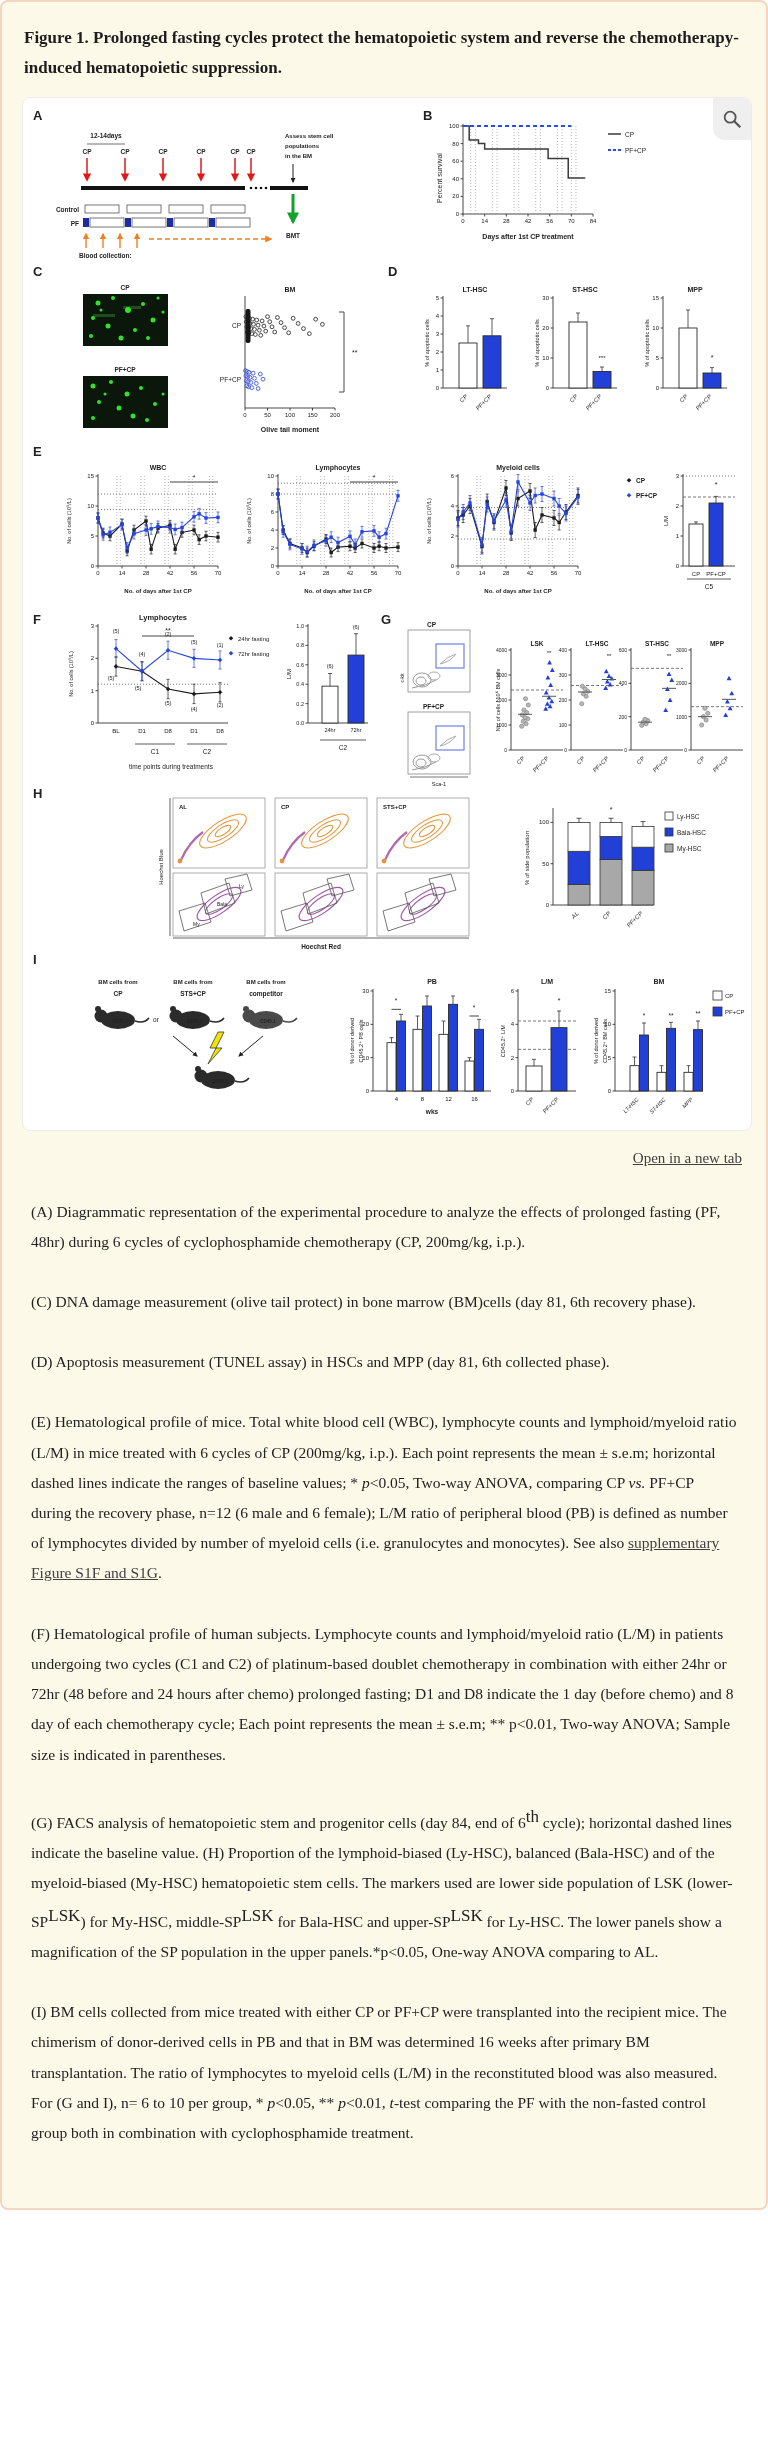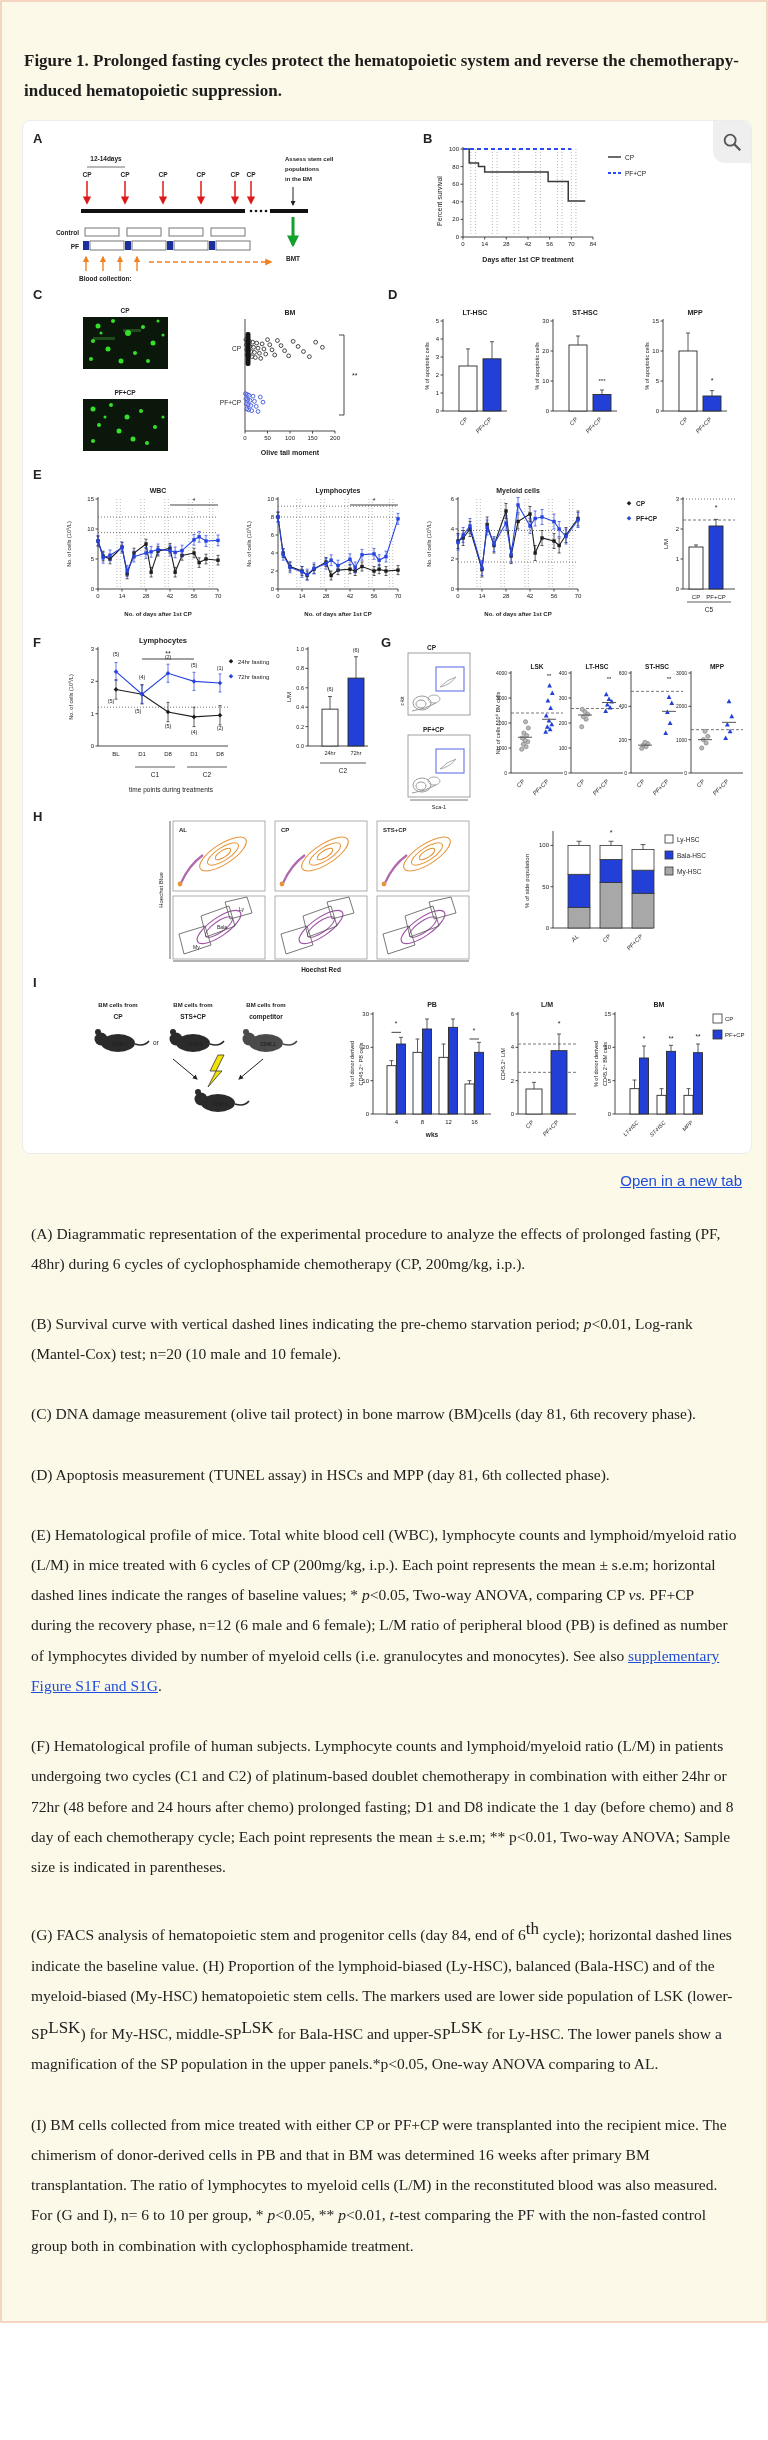--- a/index.html
+++ b/index.html
@@ -1,22 +1,22 @@
 <!DOCTYPE html>
 <html><head>
 <meta charset="utf-8">
 <style>
   html,body{margin:0;padding:0;background:#fff;font-family:"Liberation Serif",serif;}
-  .card{width:768px;box-sizing:border-box;margin:0 auto;background:#fdf9e9;border:2px solid #f3d5c2;border-radius:1px;padding:44px 20px 30px;}
+  .card{width:768px;box-sizing:border-box;margin:0 auto;background:#fdf9e9;border:2px solid #f3d5c2;border-radius:8px;padding:21px 20px 30px;}
   .fig-title{font-size:17px;font-weight:700;color:#1d1d1d;line-height:1.75;margin:0 2px 14px;}
   .fig-panel{position:relative;background:#fff;border:1px solid #ececec;border-radius:8px;width:728px;height:1032px;overflow:hidden;}
   .magnify-btn{position:absolute;top:0;right:0;width:38px;height:42px;background:#efefef;border-radius:0 8px 0 12px;display:flex;align-items:center;justify-content:center;cursor:pointer;}
   svg text{font-family:"Liberation Sans","DejaVu Sans",sans-serif;fill:#222;}
   .link-row{text-align:right;margin:18px 4px 30px;font-family:"Liberation Sans",sans-serif;font-size:15px;}
-  .link-row a, .caption a{color:#1d4ed8;text-decoration:underline;cursor:pointer;}
+  .link-row a, .caption a{color:#404040;text-decoration:underline;cursor:pointer;font-family:Liberation Serif, serif;}
   .caption{font-size:15.5px;color:#222;line-height:1.95;margin:0 2px;}
   .caption p{margin:0 7px 30px;}
   .caption .it{font-style:italic;}
   .caption .sup{vertical-align:super;font-size:17px;}
 </style>
 </head>
 <body>
 
 <div class="card">
   <h2 class="fig-title">Figure 1. Prolonged fasting cycles protect the hematopoietic system and reverse the chemotherapy-induced hematopoietic suppression.</h2>
@@ -1374,21 +1374,20 @@
       </svg>
     </div>
   </div>
 
   <div class="link-row">
     <a href="#">Open in a new tab</a>
   </div>
 
   <div class="caption" id="caption">
       <p><span>(A) Diagrammatic representation of the experimental procedure to analyze the effects of prolonged fasting (PF, 48hr) during 6 cycles of cyclophosphamide chemotherapy (CP, 200mg/kg, i.p.).</span></p>
-      <p><span>(B) Survival curve with vertical dashed lines indicating the pre-chemo starvation period; </span><span class="it">p</span><span>&lt;0.01, Log-rank (Mantel-Cox) test; n=20 (10 male and 10 female).</span></p>
       <p><span>(C) DNA damage measurement (olive tail protect) in bone marrow (BM)cells (day 81, 6th recovery phase).</span></p>
       <p><span>(D) Apoptosis measurement (TUNEL assay) in HSCs and MPP (day 81, 6th collected phase).</span></p>
       <p><span>(E) Hematological profile of mice. Total white blood cell (WBC), lymphocyte counts and lymphoid/myeloid ratio (L/M) in mice treated with 6 cycles of CP (200mg/kg, i.p.). Each point represents the mean ± s.e.m; horizontal dashed lines indicate the ranges of baseline values; * </span><span class="it">p</span><span>&lt;0.05, Two-way ANOVA, comparing CP </span><span class="it">vs.</span><span> PF+CP during the recovery phase, n=12 (6 male and 6 female); L/M ratio of peripheral blood (PB) is defined as number of lymphocytes divided by number of myeloid cells (i.e. granulocytes and monocytes). See also </span><a href="#">supplementary Figure S1F and S1G</a><span>.</span></p>
       <p><span>(F) Hematological profile of human subjects. Lymphocyte counts and lymphoid/myeloid ratio (L/M) in patients undergoing two cycles (C1 and C2) of platinum-based doublet chemotherapy in combination with either 24hr or 72hr (48 before and 24 hours after chemo) prolonged fasting; D1 and D8 indicate the 1 day (before chemo) and 8 day of each chemotherapy cycle; Each point represents the mean ± s.e.m; ** p&lt;0.01, Two-way ANOVA; Sample size is indicated in parentheses.</span></p>
       <p><span>(G) FACS analysis of hematopoietic stem and progenitor cells (day 84, end of 6</span><span class="sup">th</span><span> cycle); horizontal dashed lines indicate the baseline value. (H) Proportion of the lymphoid-biased (Ly-HSC), balanced (Bala-HSC) and of the myeloid-biased (My-HSC) hematopoietic stem cells. The markers used are lower side population of LSK (lower-SP</span><span class="sup">LSK</span><span>) for My-HSC, middle-SP</span><span class="sup">LSK</span><span> for Bala-HSC and upper-SP</span><span class="sup">LSK</span><span> for Ly-HSC. The lower panels show a magnification of the SP population in the upper panels.*p&lt;0.05, One-way ANOVA comparing to AL.</span></p>
       <p><span>(I) BM cells collected from mice treated with either CP or PF+CP were transplanted into the recipient mice. The chimerism of donor-derived cells in PB and that in BM was determined 16 weeks after primary BM transplantation. The ratio of lymphocytes to myeloid cells (L/M) in the reconstituted blood was also measured. For (G and I), n= 6 to 10 per group, * </span><span class="it">p</span><span>&lt;0.05, ** </span><span class="it">p</span><span>&lt;0.01, </span><span class="it">t</span><span>-test comparing the PF with the non-fasted control group both in combination with cyclophosphamide treatment.</span></p>
     </div>
 </div>
 
 </body></html>

